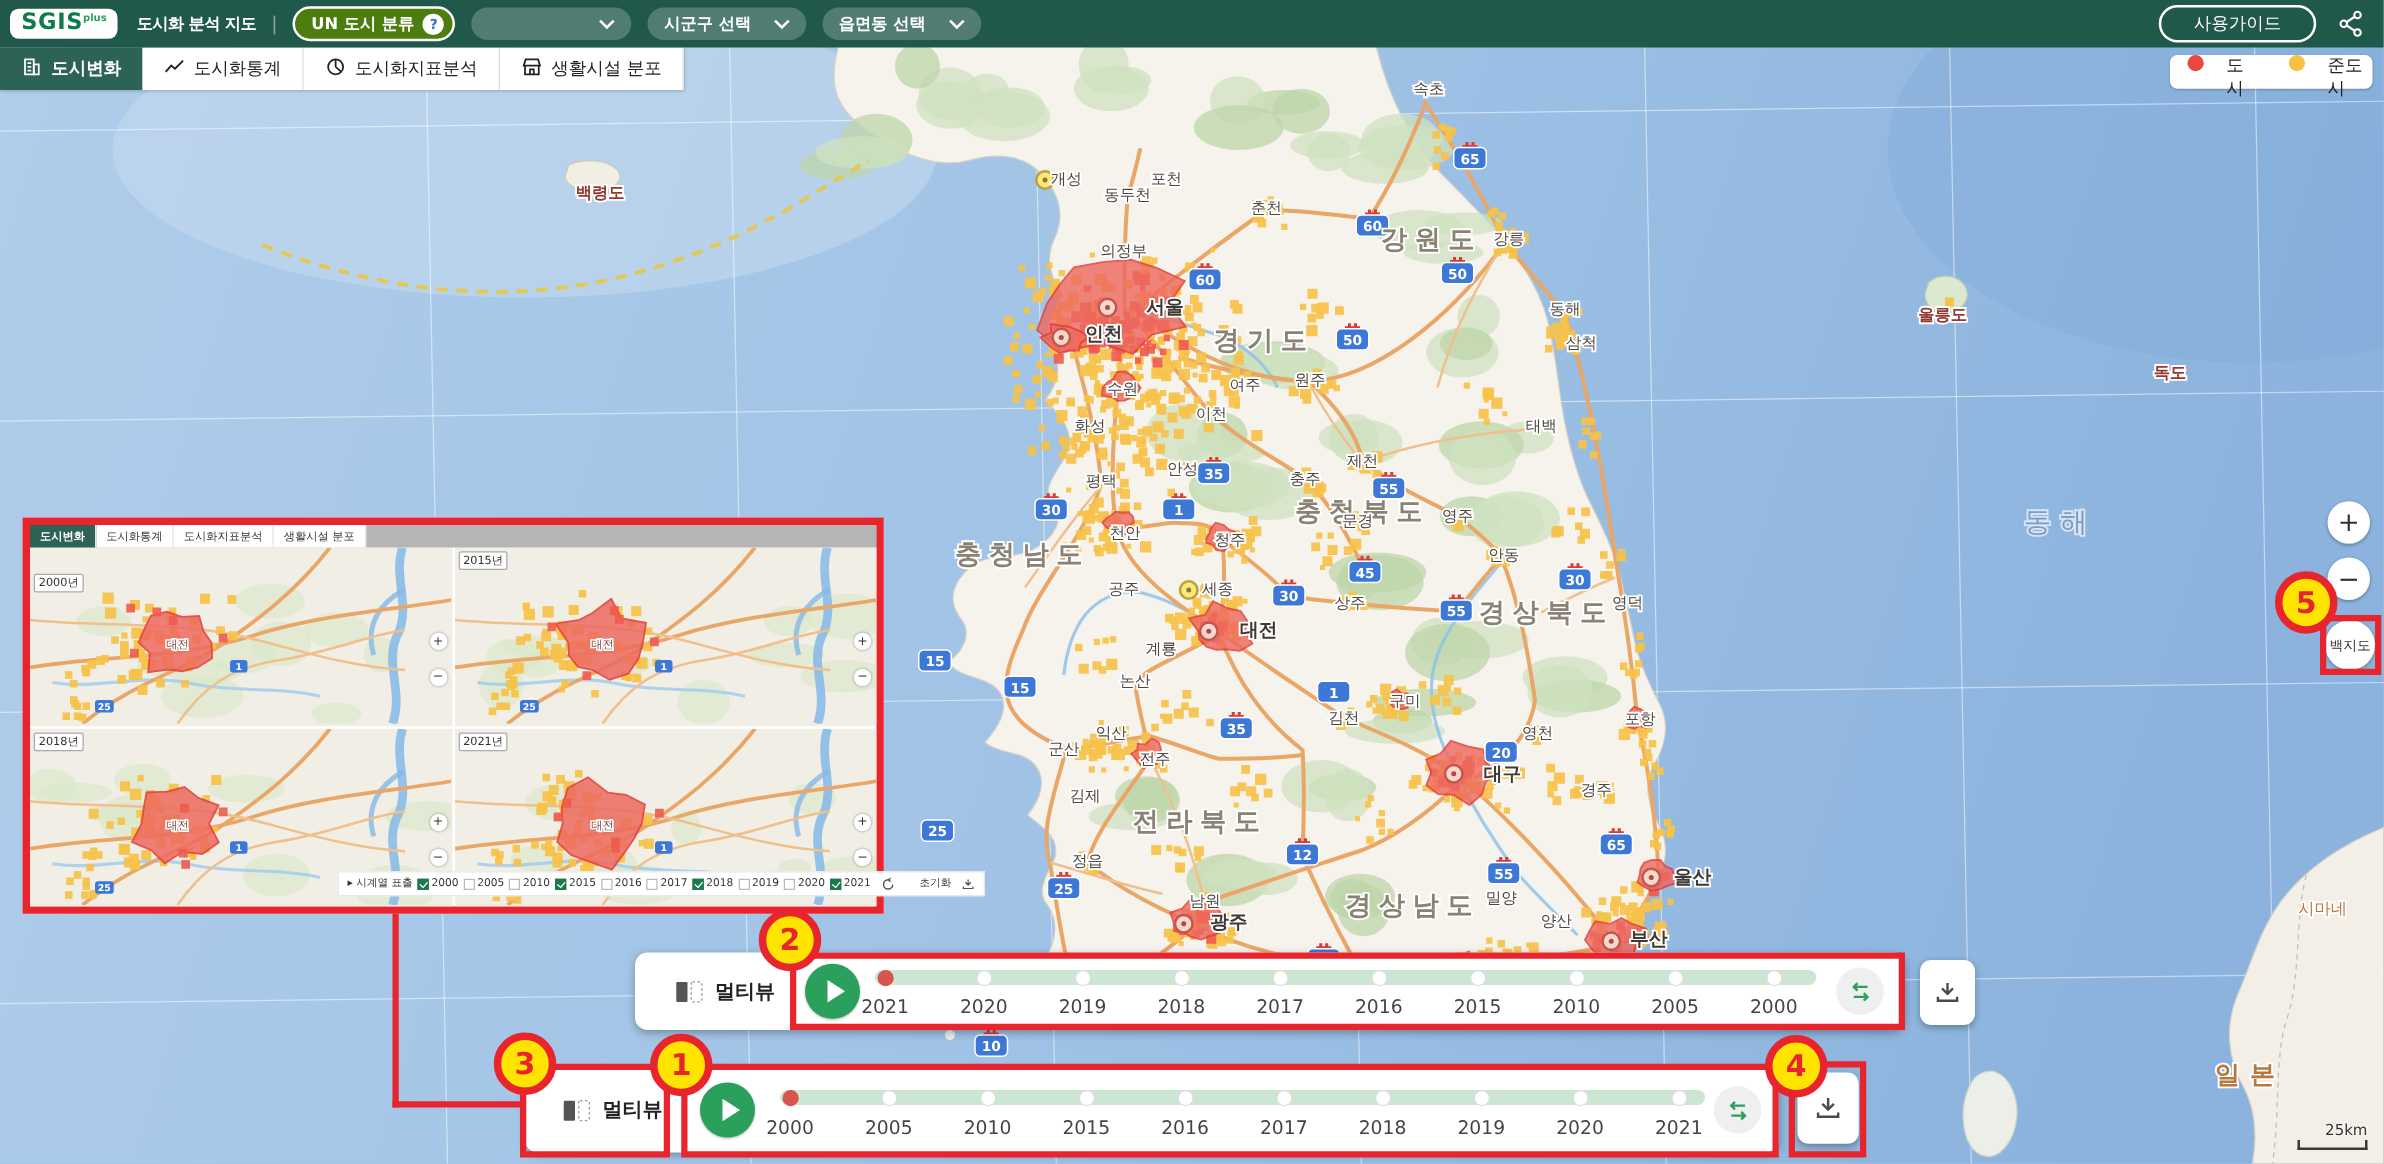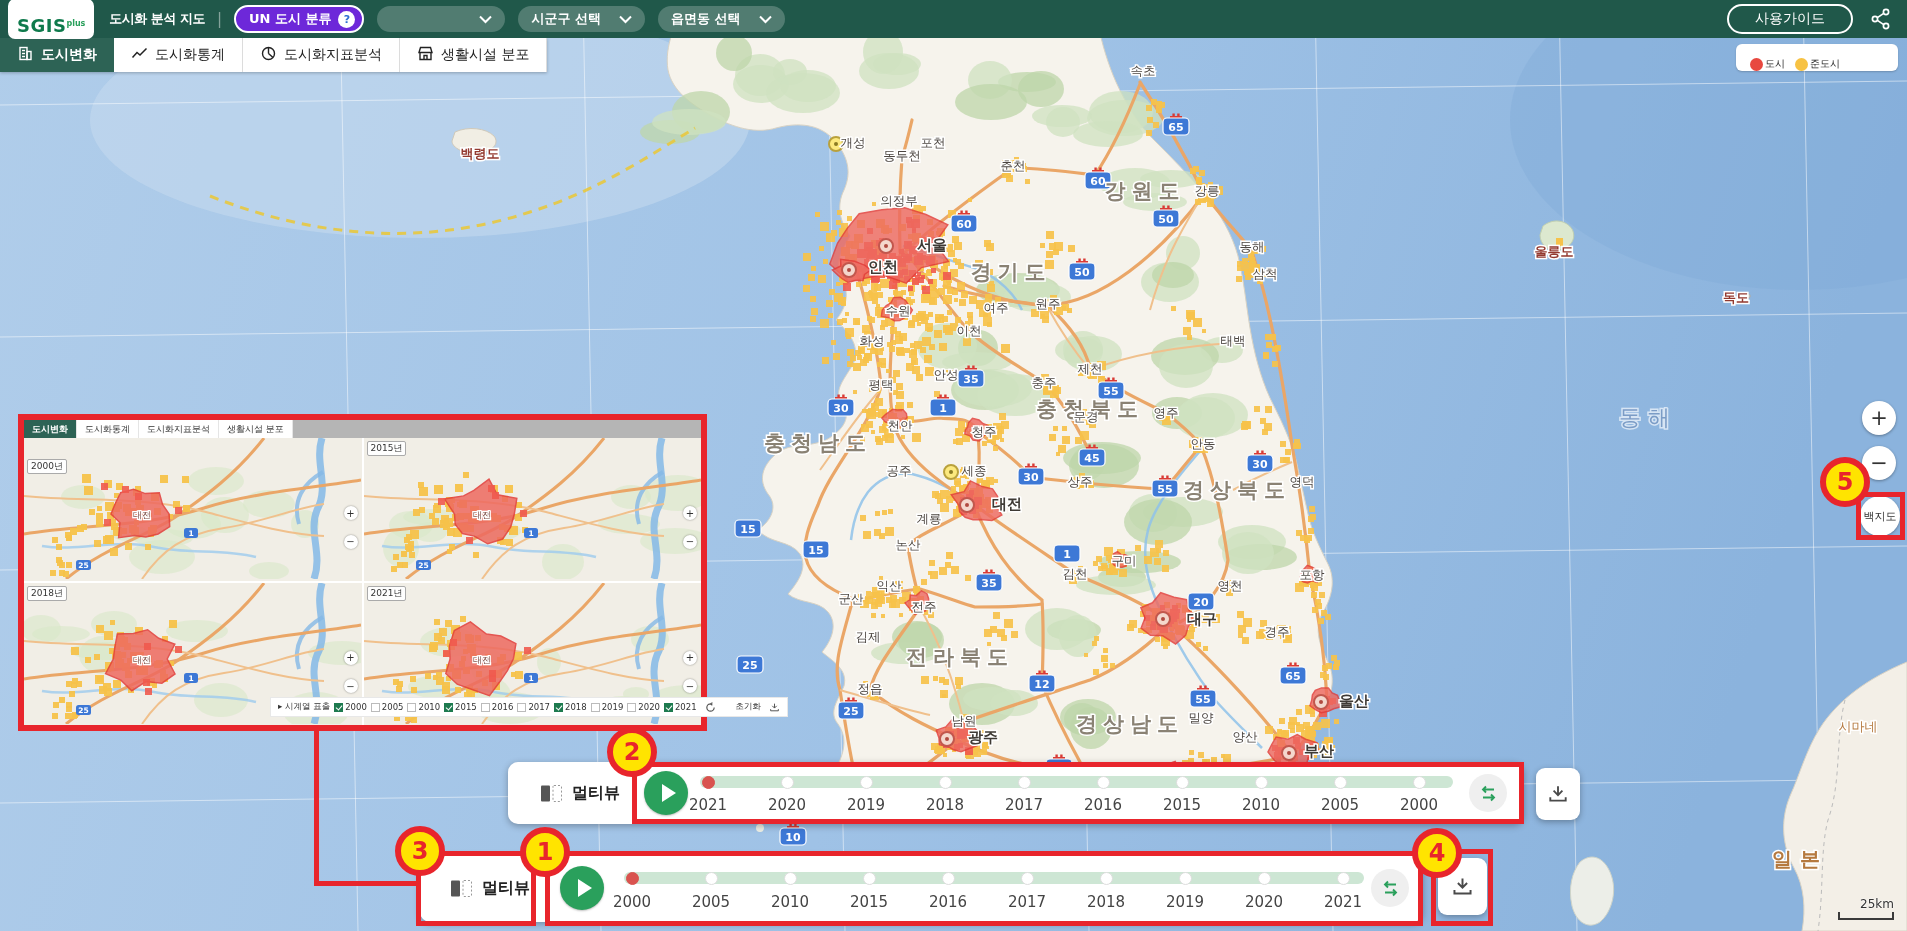--- a/index.html
+++ b/index.html
@@ -1,46 +1,46 @@
 <!DOCTYPE html>
 <html><head>
 <meta charset="utf-8">
 <style>
   html,body{margin:0;padding:0;width:1907px;height:931px;overflow:hidden;
     font-family:"DejaVu Sans","Liberation Sans",sans-serif;position:relative;background:#a3c4e7}
   
   #hdr{position:absolute;top:0;left:0;width:1907px;height:38px;background:#20584a;
     display:flex;align-items:center;z-index:80}
-  .logo{margin-left:8px;background:#fff;border-radius:7px;padding:18px 9px 4px 9px;line-height:1}
+  .logo{margin-left:8px;background:#fff;border-radius:7px;padding:2px 9px 4px 9px;line-height:1}
   .logo b{color:#0f7a4c;font-size:18px;letter-spacing:.5px}
   .logo .sup{color:#2aa05c;font-size:8px;vertical-align:super;font-weight:bold}
   .ttl{color:#fff;font-weight:bold;font-size:13px;margin-left:15px;letter-spacing:-.5px}
   .hdiv{color:rgba(255,255,255,.45);margin:0 12px;font-size:15px}
-  .un{background:#6d28d9;border:2px solid #fff;border-radius:16px;color:#fff;font-weight:bold;
+  .un{background:#4d7c0f;border:2px solid #fff;border-radius:16px;color:#fff;font-weight:bold;
     font-size:13px;padding:3px 7px 3px 13px;display:flex;gap:7px;align-items:center;cursor:pointer}
   .un .q{background:#fff;color:#2d6fd2;width:17px;height:17px;border-radius:50%;font-size:11px;
     display:flex;align-items:center;justify-content:center;font-weight:bold}
   .dd{background:rgba(255,255,255,.22);color:#fff;border-radius:15px;height:26px;
     display:flex;align-items:center;justify-content:space-between;padding:0 13px;font-size:13px;
     font-weight:bold;margin-left:13px;cursor:pointer}
   .dd svg{margin-left:18px}
   .guide{margin-left:auto;border:2px solid #fff;border-radius:17px;color:#fff;font-size:14px;
     font-weight:normal;padding:4px 26px;cursor:pointer;background:transparent}
   .share{margin:0 14px 0 16px;cursor:pointer;display:flex}
   
   #tabs{position:absolute;top:38px;left:0;height:34px;display:flex;z-index:70;
     box-shadow:0 1px 3px rgba(0,0,0,.25)}
   .tab{display:flex;align-items:center;gap:7px;padding:0 17px;font-size:14px;color:#222;
     background:#fff;border-right:1px solid #dcdcdc;cursor:pointer;white-space:nowrap}
   .tab.active{background:#2d6355;color:#fff;font-weight:bold;border-right:none}
   
   #mapsvg{position:absolute;top:0;left:0;z-index:0}
   #legend{position:absolute;top:44px;left:1736px;width:162px;height:27px;background:#fff;
-    border-radius:6px;display:flex;align-items:flex-end;gap:2px;padding:0 0 0 14px;z-index:30;
-    font-size:10px;color:#222;box-shadow:0 1px 2px rgba(0,0,0,.2);box-sizing:border-box}
+    border-radius:6px;display:flex;align-items:flex-start;gap:18px;padding:0 0 0 14px;z-index:30;
+    font-size:14px;color:#222;box-shadow:0 1px 2px rgba(0,0,0,.2);box-sizing:border-box}
   .ldot{width:13px;height:13px;border-radius:50%;flex:0 0 auto}
   .cbtn{position:absolute;border-radius:50%;background:#fff;box-shadow:0 1px 3px rgba(0,0,0,.35);
     display:flex;align-items:center;justify-content:center;color:#333;z-index:30;cursor:pointer}
   #scale{position:absolute;left:1838px;top:897px;z-index:20;color:#333;font-size:12px;text-align:right;
     text-shadow:0 0 2px #fff,0 0 2px #fff}
   #scale .bar{width:52px;height:6px;border:2px solid #3a3a3a;border-top:none;margin-top:1px}
   
   .card{position:absolute;background:#fff;border-radius:10px;box-shadow:0 2px 7px rgba(0,0,0,.3);z-index:50}
   .mv{position:absolute;display:flex;align-items:center;gap:9px;font-size:16px;font-weight:bold;
     color:#222;cursor:pointer;height:100%}

